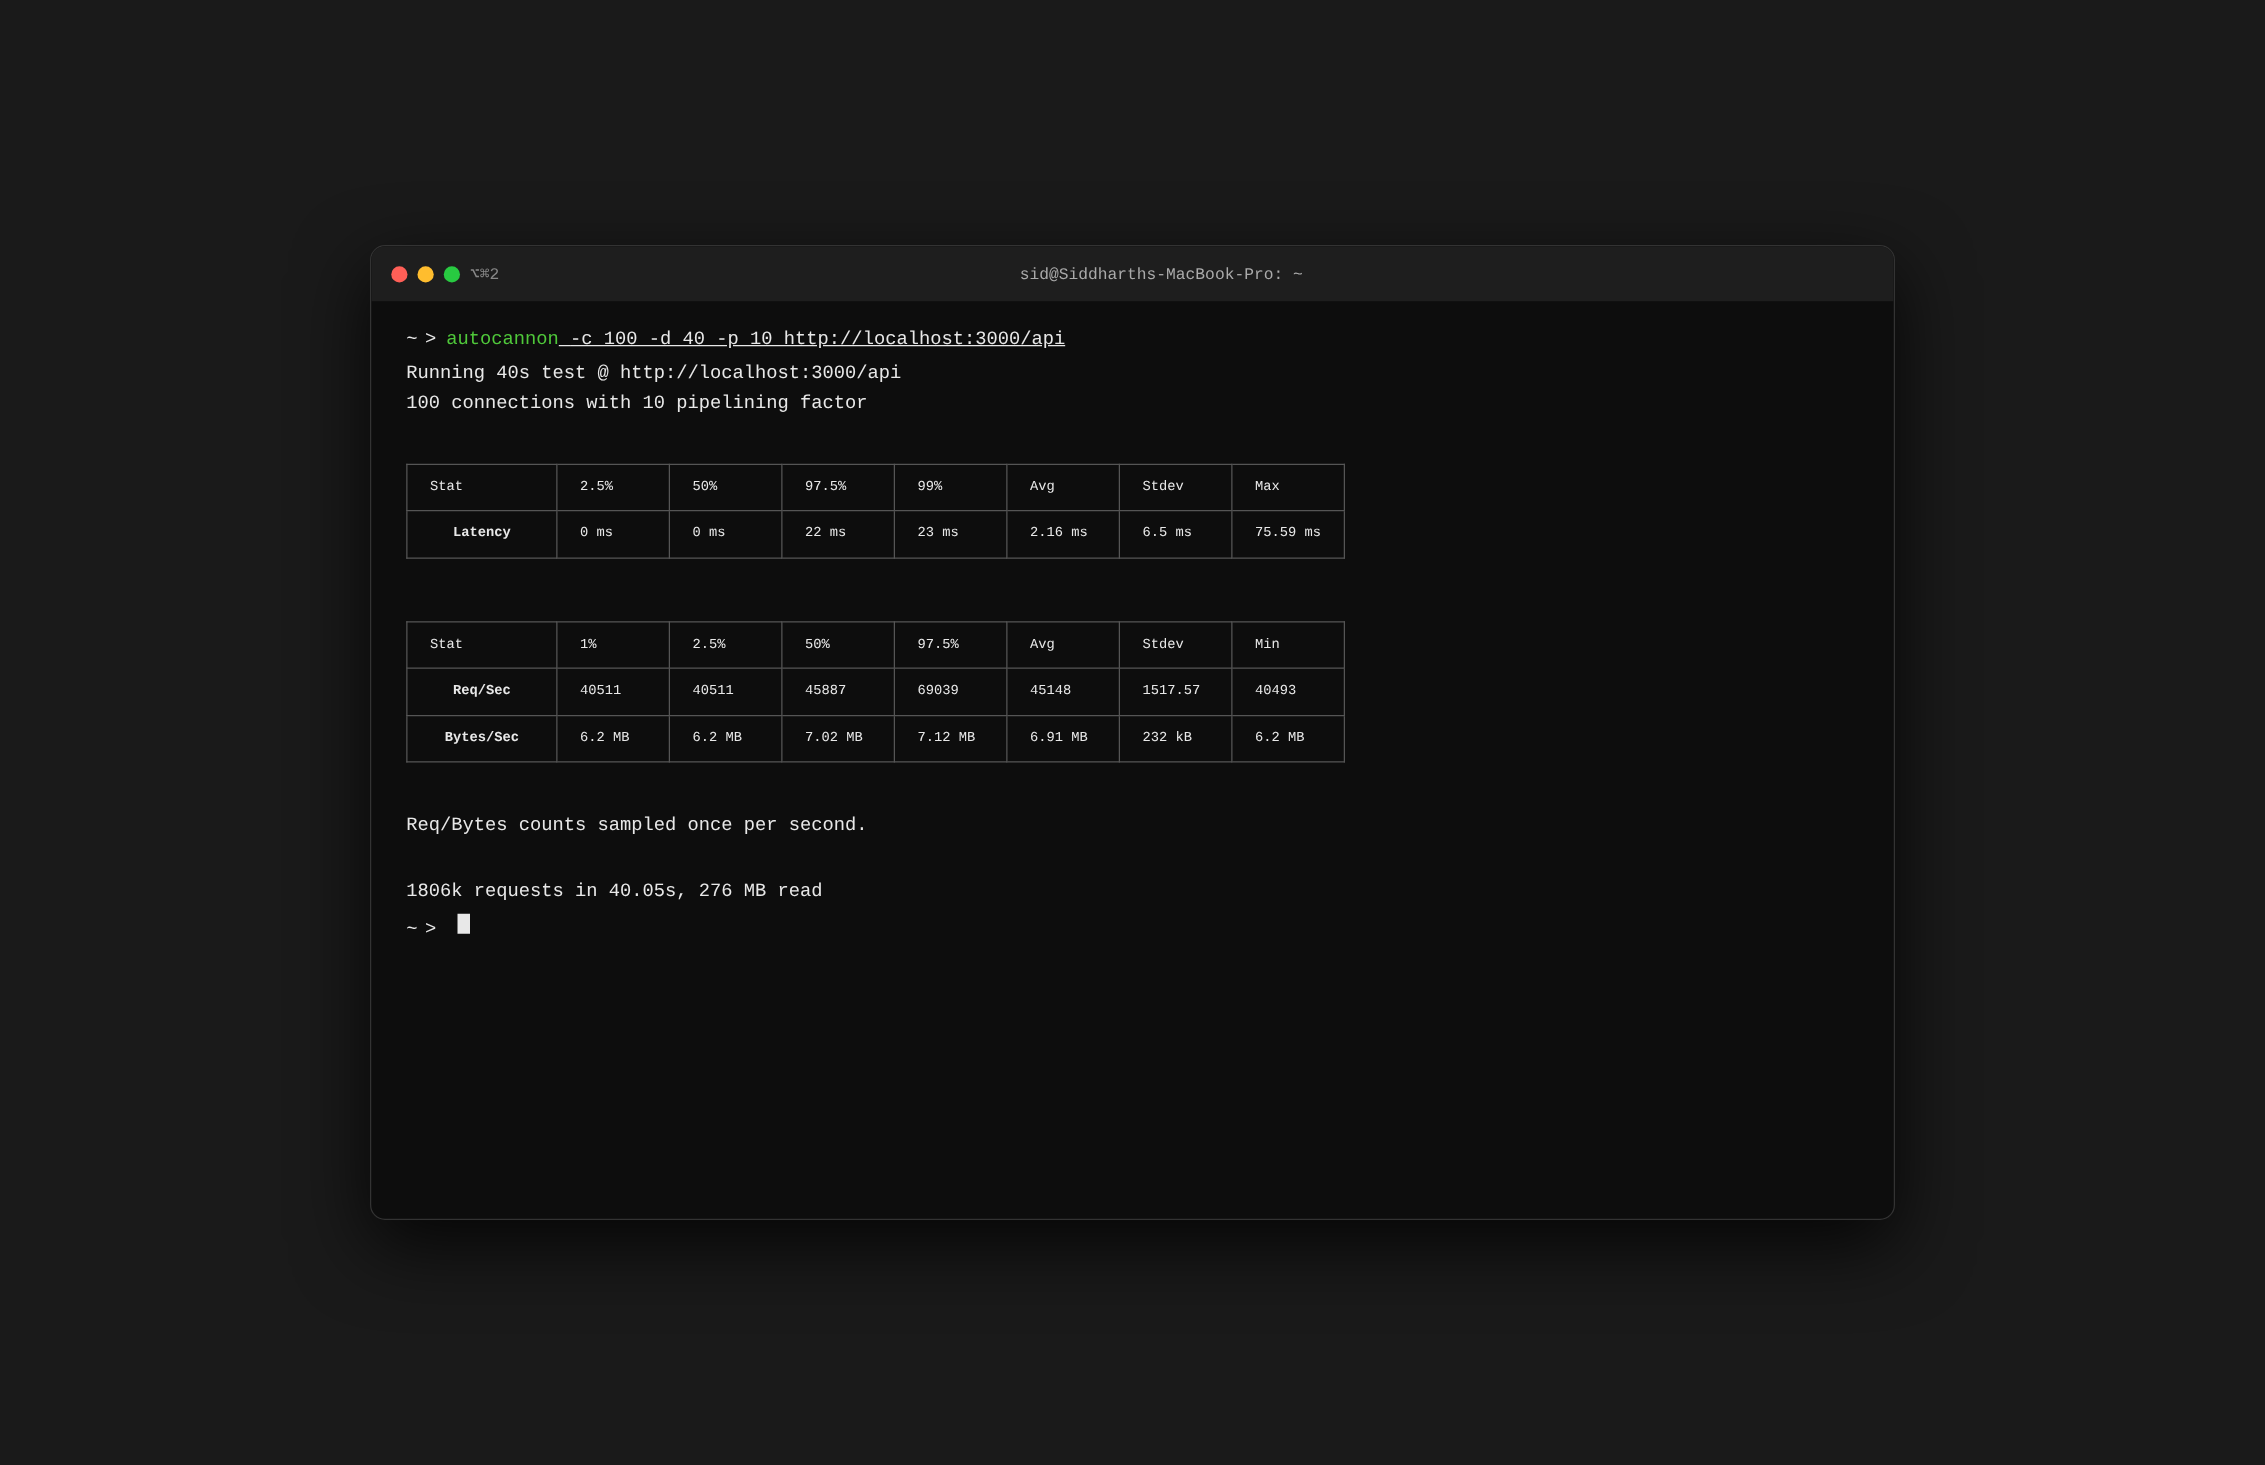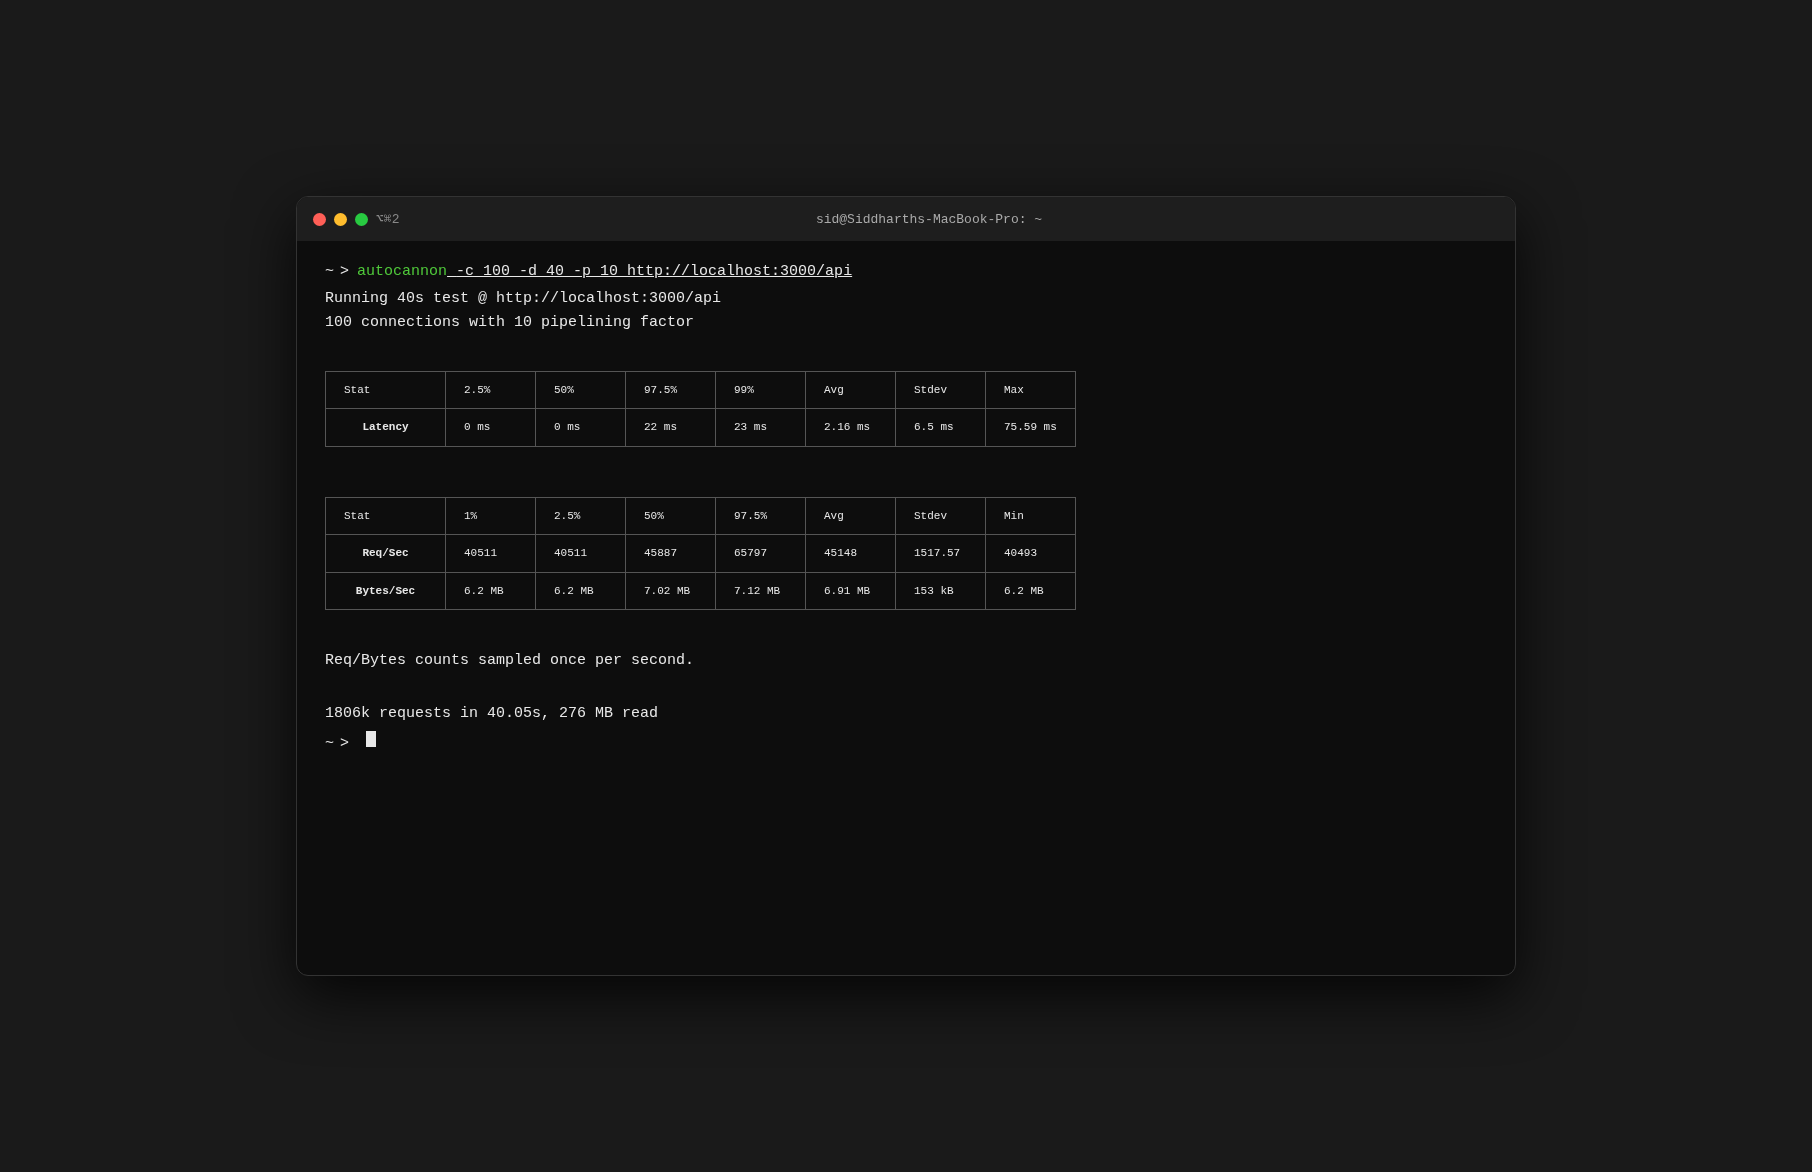--- a/index.html
+++ b/index.html
@@ -232,33 +232,33 @@
           <td class="col-val">Stdev</td>
           <td class="col-val">Min</td>
         </tr>
       </thead>
       <tbody>
         <tr class="row-label">
           <td><strong>Req/Sec</strong></td>
           <td>40511</td>
           <td>40511</td>
           <td>45887</td>
-          <td>65797</td>
+          <td>69039</td>
           <td>45148</td>
           <td>1517.57</td>
           <td>40493</td>
         </tr>
         <tr class="row-label">
           <td><strong>Bytes/Sec</strong></td>
           <td>6.2 MB</td>
           <td>6.2 MB</td>
           <td>7.02 MB</td>
           <td>7.12 MB</td>
           <td>6.91 MB</td>
-          <td>153 kB</td>
+          <td>232 kB</td>
           <td>6.2 MB</td>
         </tr>
       </tbody>
     </table>
 
     <div class="blank-line"></div>
 
     <div class="summary-line">Req/Bytes counts sampled once per second.</div>
     <div class="blank-line"></div>
     <div class="summary-line">1806k requests in 40.05s, 276 MB read</div>

